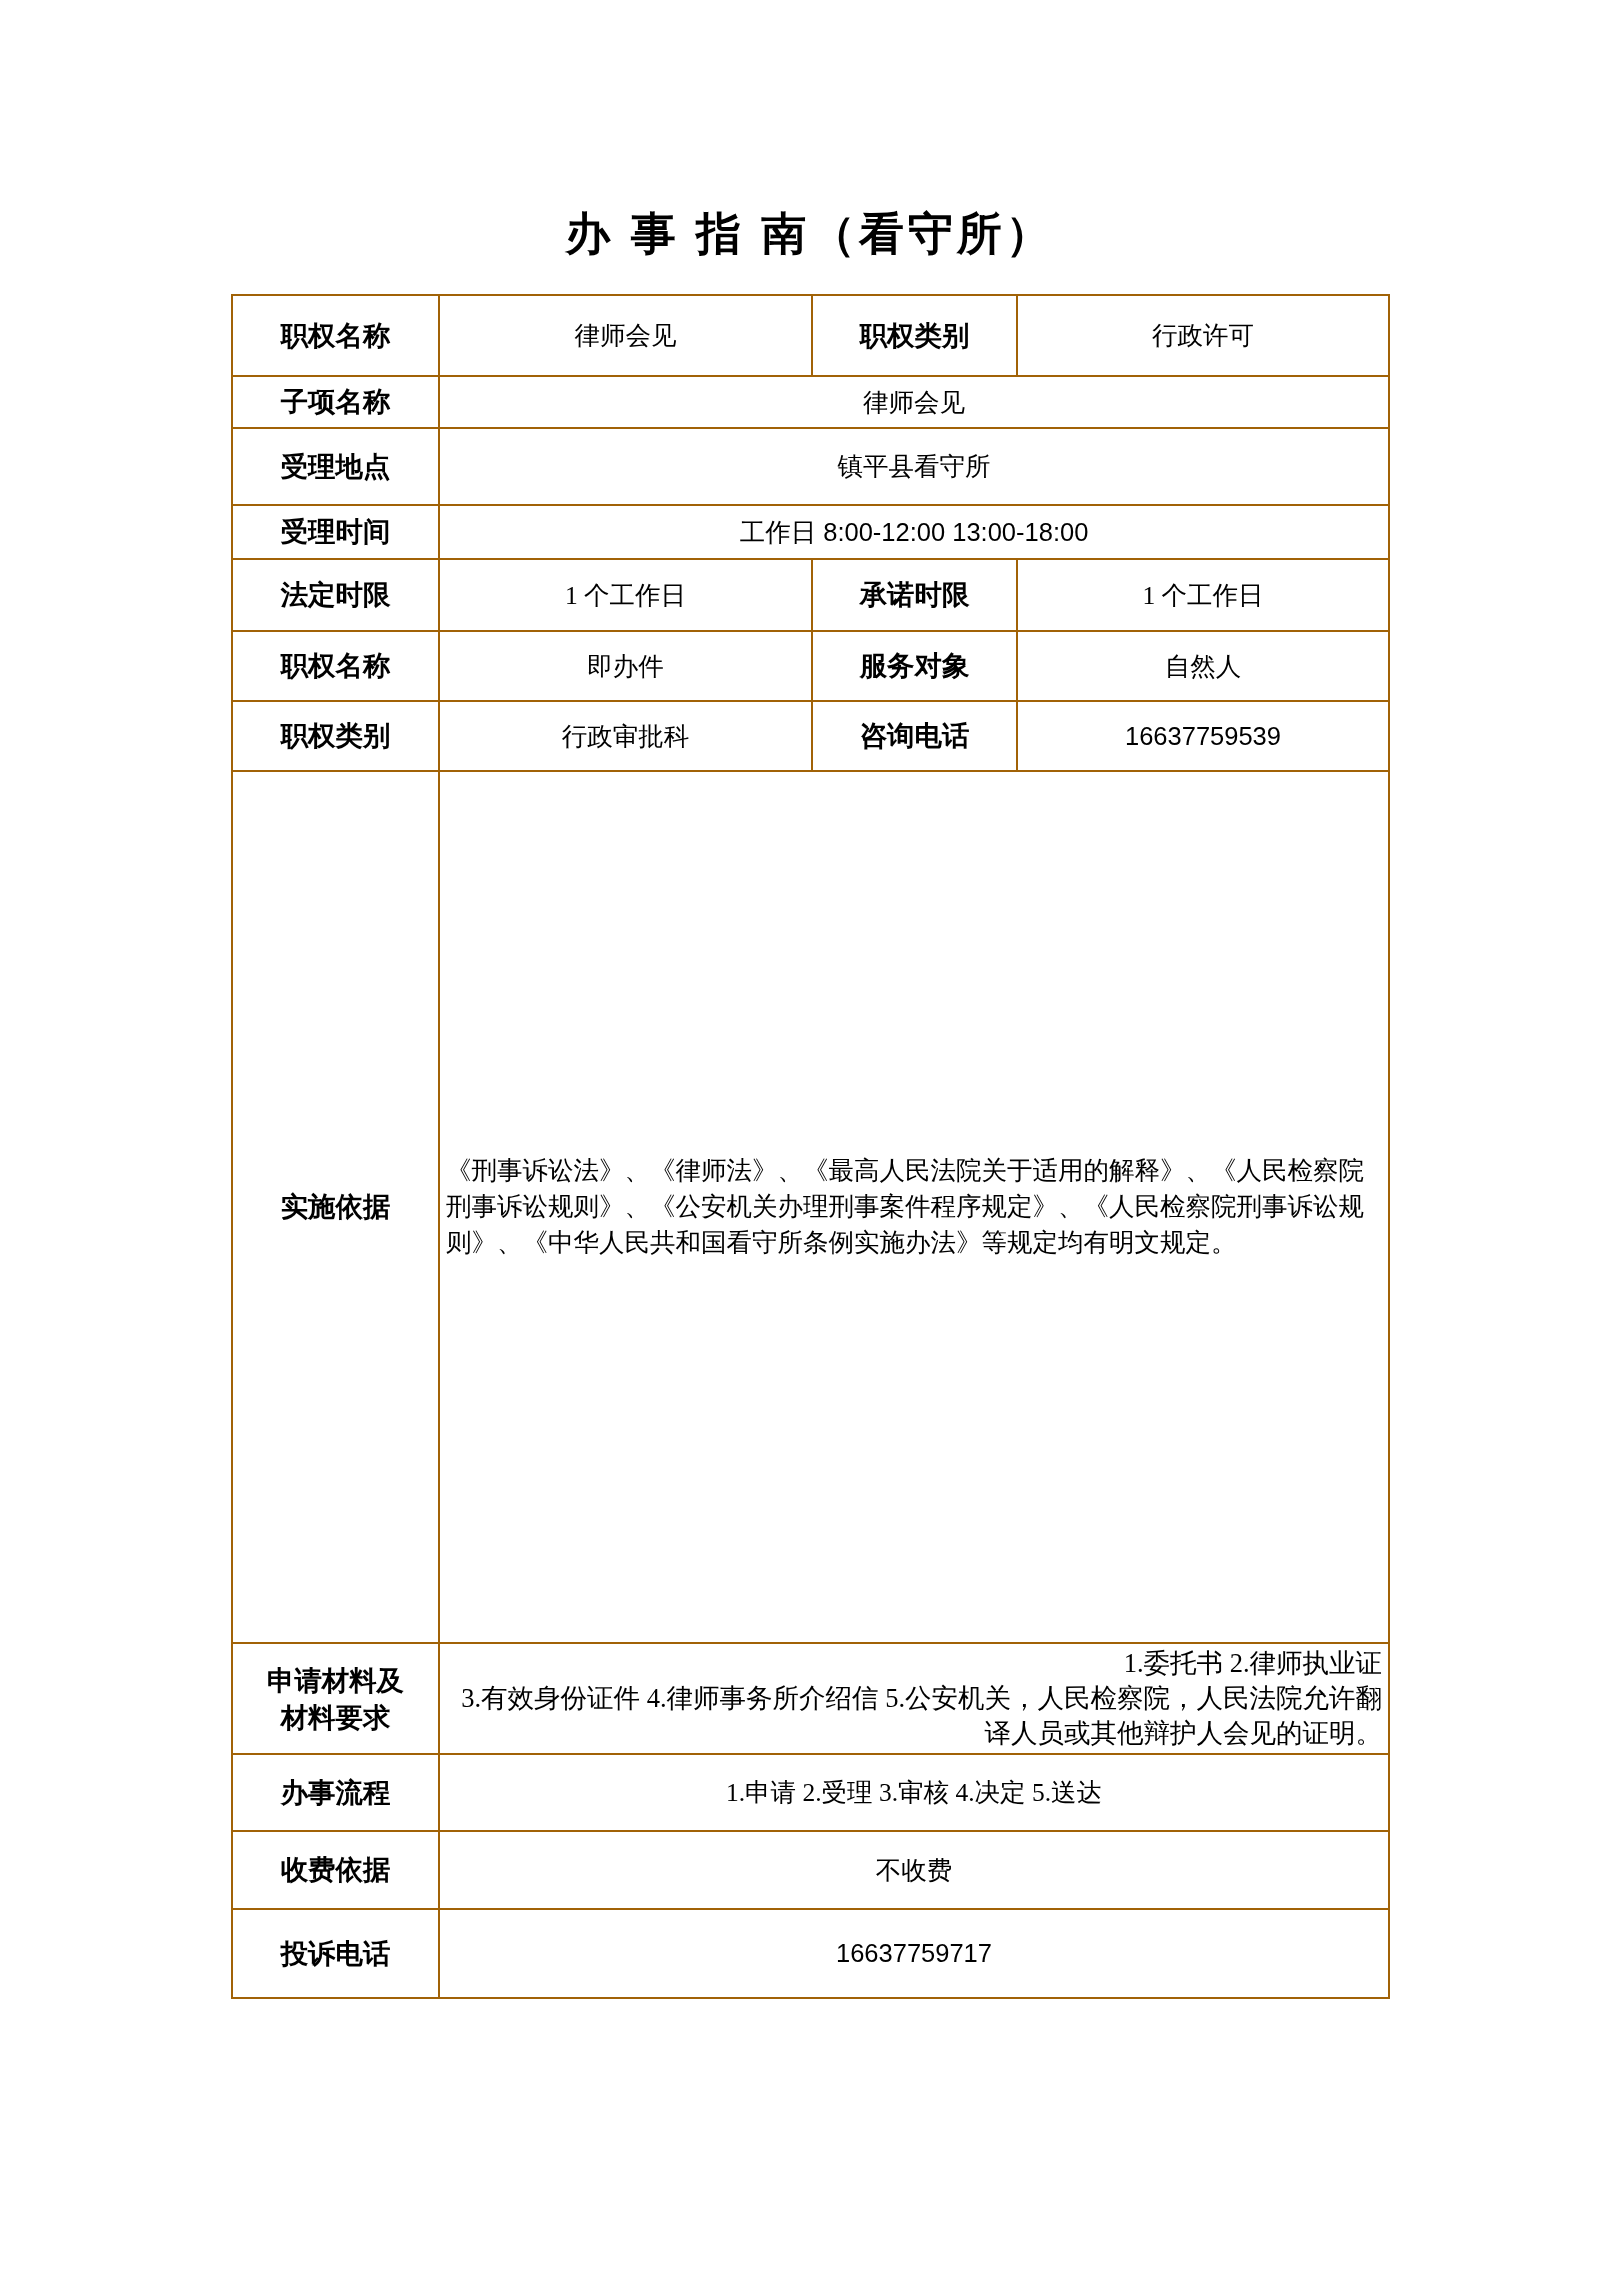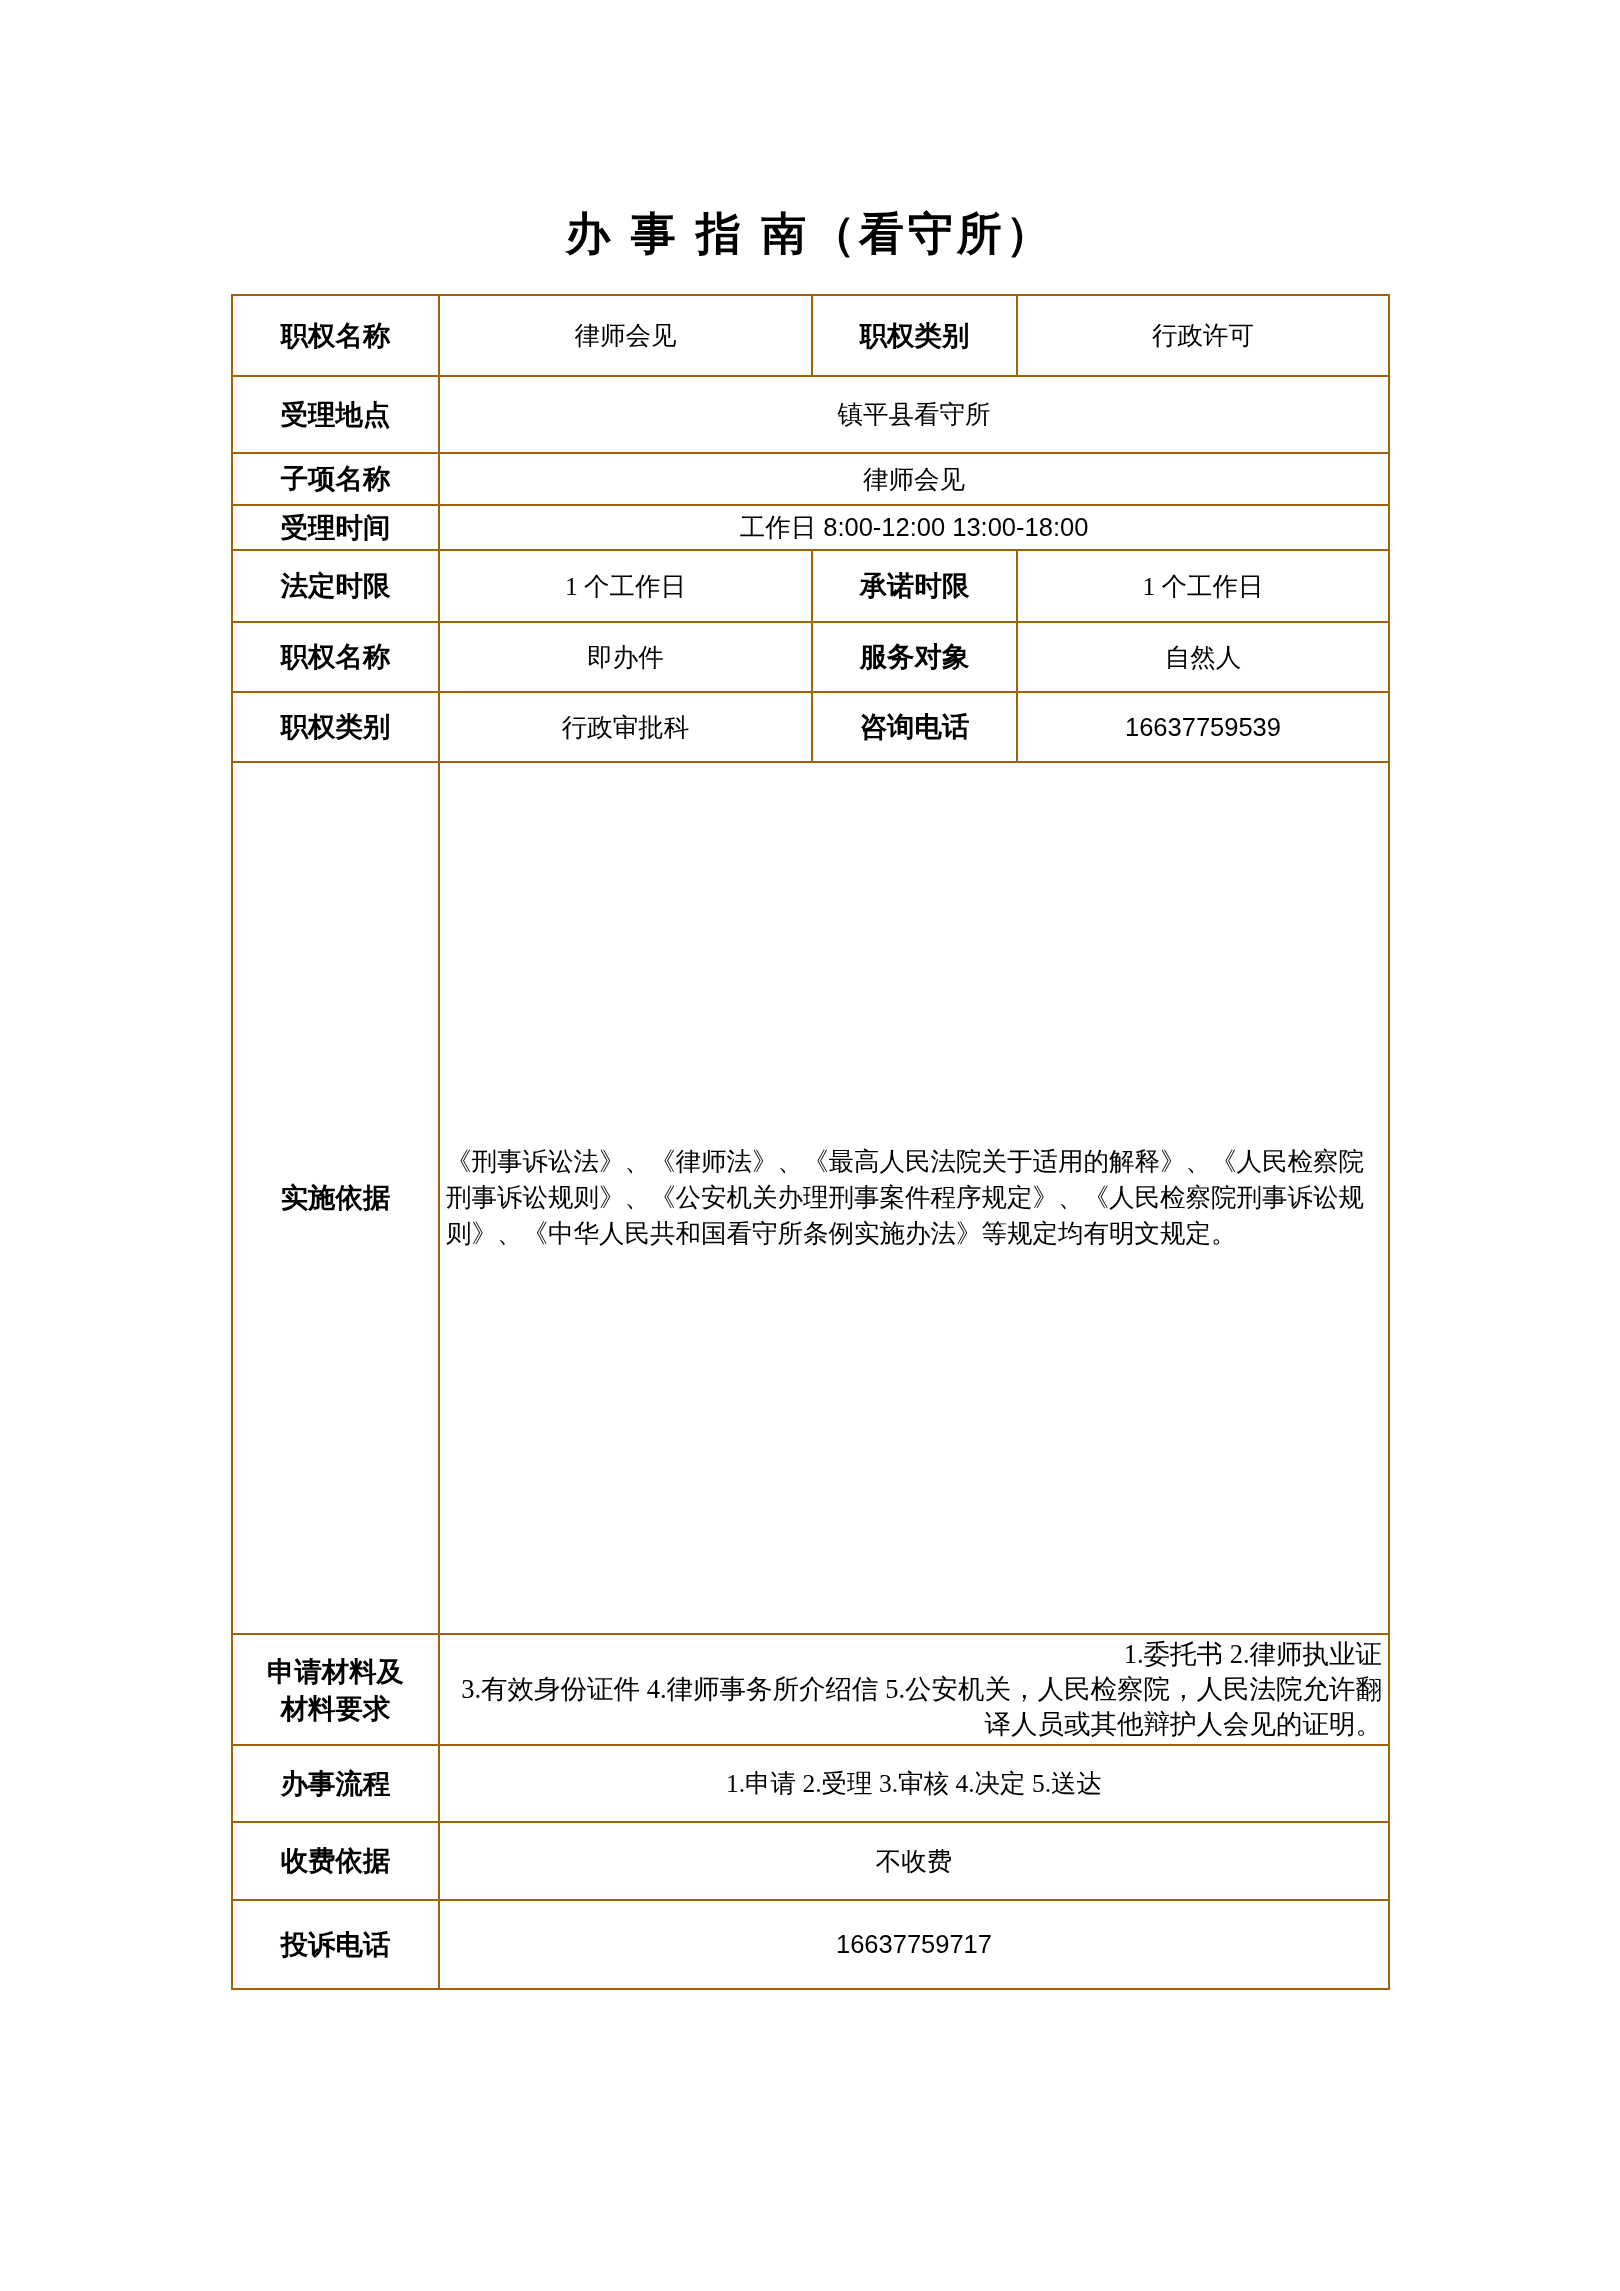--- a/index.html
+++ b/index.html
@@ -110,31 +110,31 @@
     </colgroup>
 
     <tbody>
         <tr style="height:81px;">
       <td class="label">职权名称</td>
       <td class="value">律师会见</td>
       <td class="label">职权类别</td>
       <td class="value">行政许可</td>
     </tr>
 
+    <tr style="height:52px;">
+      <td class="label">子项名称</td>
+      <td class="value" colspan="3">律师会见</td>
+    </tr>
+
     <tr style="height:77px;">
       <td class="label">受理地点</td>
       <td class="value" colspan="3">镇平县看守所</td>
     </tr>
 
-    <tr style="height:52px;">
-      <td class="label">子项名称</td>
-      <td class="value" colspan="3">律师会见</td>
-    </tr>
-
-    <tr style="height:45px;padding-left:44px;">
+    <tr style="height:54px;padding-left:44px;">
       <td class="label">受理时间</td>
       <td class="value num" colspan="3">工作日 8:00-12:00 13:00-18:00</td>
     </tr>
 
     <tr style="height:72px;border-radius:17px;">
       <td class="label">法定时限</td>
       <td class="value">1 个工作日</td>
       <td class="label">承诺时限</td>
       <td class="value">1 个工作日</td>
     </tr>

